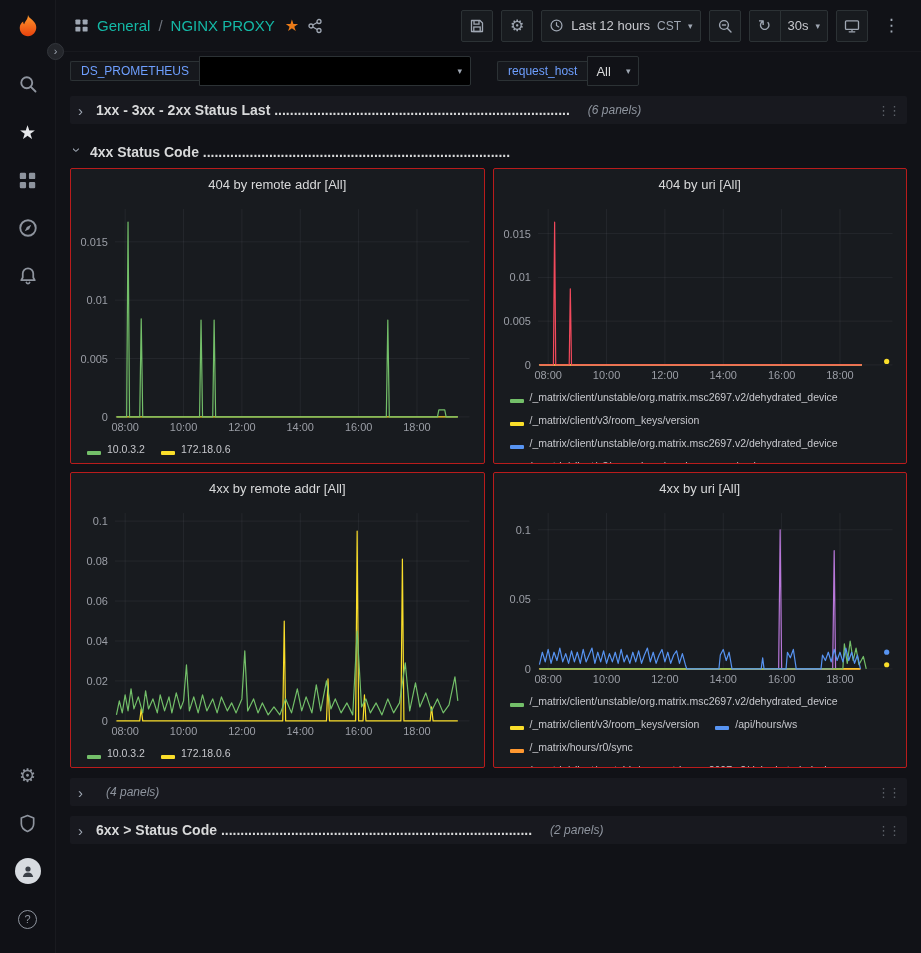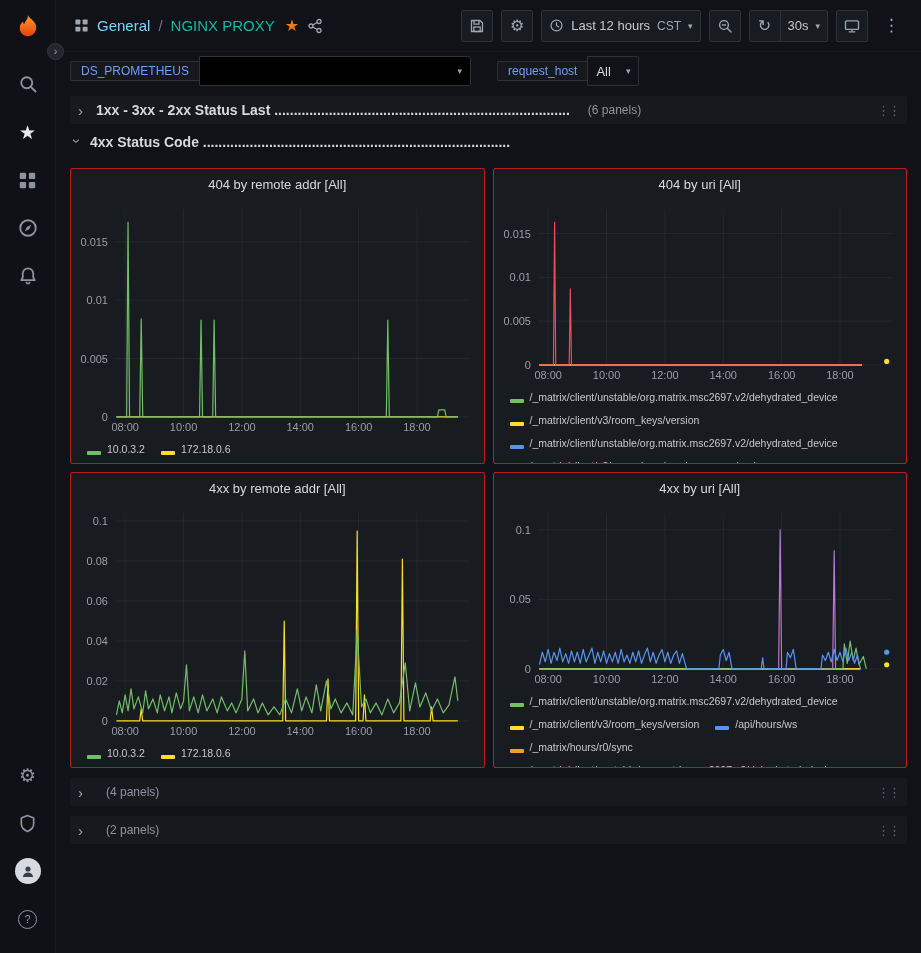--- a/index.html
+++ b/index.html
@@ -34,21 +34,21 @@
   .help-circle { width: 19px; height: 19px; border-radius: 50%; border: 1.5px solid #8e949e; font-size: 11px; display: flex; align-items: center; justify-content: center; color: #8e949e; }
 
   
   .main { flex: 1; display: flex; flex-direction: column; min-width: 0; }
 
   .navbar {
     height: 52px; flex: none; display: flex; align-items: center;
     padding: 0 14px 0 18px; border-bottom: 1px solid rgba(255,255,255,0.03);
   }
   .crumb { display: flex; align-items: center; gap: 8px; font-size: 15px; }
-  .crumb .section { color: #7dd3fc; cursor: pointer; }
+  .crumb .section { color: #14b8a6; cursor: pointer; }
   .crumb .sep { color: #6f757e; }
   .crumb .title { color: #14b8a6; font-weight: 400; cursor: pointer; }
   .crumb .fav-star { font-size: 16px; cursor: pointer; margin-left: 2px; }
   .nav-right { margin-left: auto; display: flex; align-items: center; gap: 8px; }
   .tool-btn {
     height: 32px; min-width: 32px; padding: 0 7px;
     background: #181b1f; border: 1px solid #2c3235; border-radius: 2px;
     display: flex; align-items: center; justify-content: center; gap: 7px;
     color: #c7c8cd; cursor: pointer; font-size: 13px;
   }
@@ -76,25 +76,25 @@
   .var-gap { width: 26px; }
   .var-select.small { min-width: 52px; justify-content: space-between; gap: 8px; }
 
   
   .dashboard { flex: 1; padding: 6px 14px 0 14px; overflow: hidden; }
   .row-bar {
     height: 28px; background: #18191f; border-radius: 2px;
     display: flex; align-items: center; gap: 8px; padding: 0 6px 0 8px;
     margin-bottom: 10px; cursor: pointer;
   }
-  .row-head { height: 26px; display: flex; align-items: flex-start; gap: 8px; margin: 0 0 8px 2px; cursor: pointer; }
+  .row-head { height: 26px; display: flex; align-items: flex-end; gap: 8px; margin: 0 0 8px 2px; cursor: pointer; }
   .chev { color: #9fa7b3; font-size: 15px; width: 10px; display: inline-block; }
   .chev.down { transform: rotate(90deg) translateX(1px); }
   .row-title { font-size: 14px; font-weight: 700; color: #d8d9da; white-space: nowrap; overflow: hidden; }
-  .row-count { font-size: 12px; color: #8e949e; margin-left: 10px; white-space: nowrap; }
+  .row-count { font-size: 12px; font-style: italic; color: #8e949e; margin-left: 10px; white-space: nowrap; }
   .row-spacer { flex: 1; }
   .drag-dots { color: #5a5e66; font-size: 13px; letter-spacing: -2px; padding-right: 2px; cursor: grab; }
 
   .panels { display: grid; grid-template-columns: 1fr 1fr; gap: 8px; margin-bottom: 10px; }
   .panel {
     height: 296px; background: #181b1f; border: 1px solid #b91c1c; border-radius: 2px;
     display: flex; flex-direction: column; min-width: 0;
   }
   .panel-header { height: 30px; flex: none; display: flex; align-items: center; justify-content: center; font-size: 13px; font-weight: 500; color: #d8d9da; cursor: pointer; }
   .chart { flex: 1; min-height: 0; padding: 0 4px 0 2px; cursor: crosshair; }
@@ -480,20 +480,21 @@
 
       <div class="row-bar">
         <span class="chev">›</span>
         <span class="row-count">(4 panels)</span>
         <span class="row-spacer"></span>
         <span class="drag-dots">⋮⋮</span>
       </div>
 
       <div class="row-bar">
         <span class="chev">›</span>
+        <span class="row-title">6xx &gt; Status Code ................................................................................</span>
         <span class="row-count">(2 panels)</span>
         <span class="row-spacer"></span>
         <span class="drag-dots">⋮⋮</span>
       </div>
 
     </main>
   </div>
 </div>
 
 </body></html>

